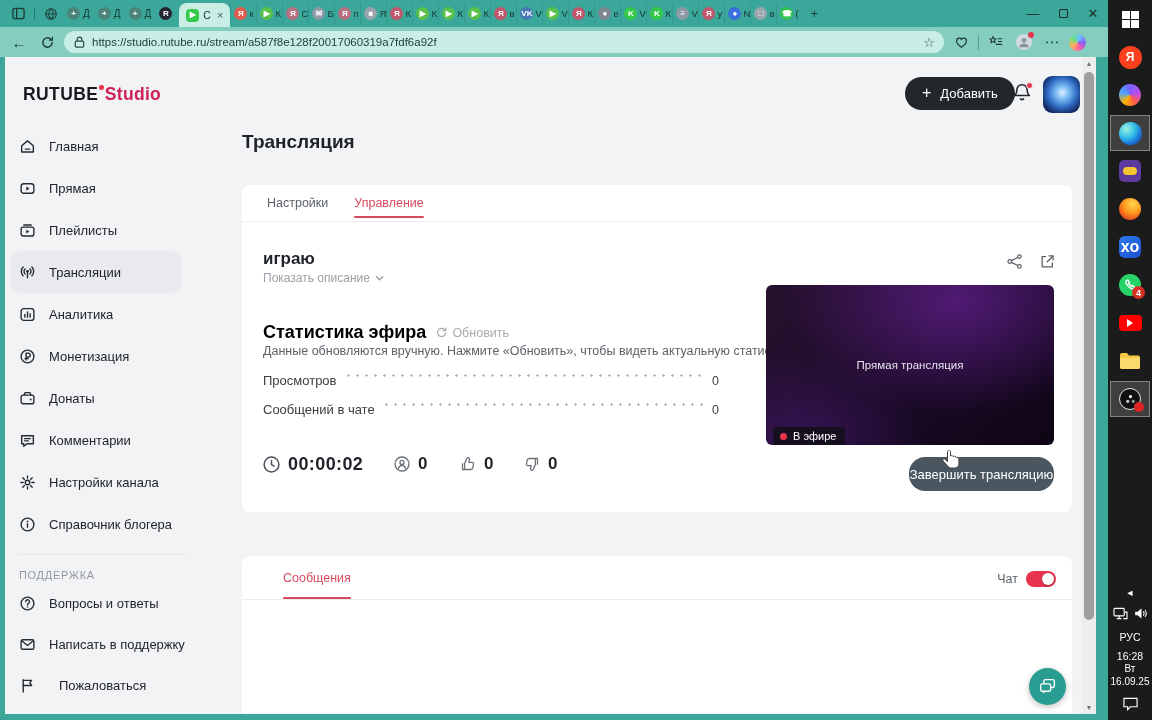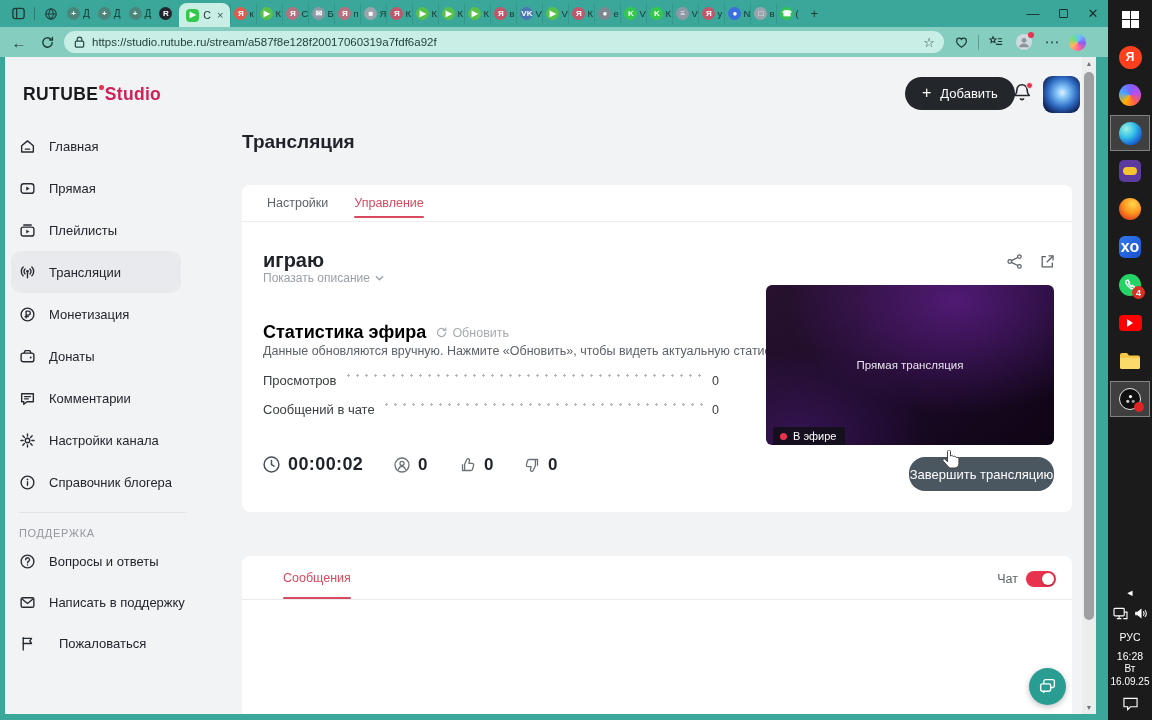--- a/index.html
+++ b/index.html
@@ -88,35 +88,35 @@
   #card2 { top:499px; height:170px; }
 
   .tabsrow { height:37px; border-bottom:1px solid #eceef0; display:flex; align-items:center; padding-left:25px; gap:26px; }
   .tab { position:relative; height:100%; display:flex; align-items:center; font-size:12.5px; color:#5c6268; }
   .tab.active { color:#d84a5f; }
   .tab.active::after { content:""; position:absolute; left:0; right:0; bottom:3px; height:2px;
     background:#d84a5f; border-radius:1px; }
   #card2 .tabsrow { height:44px; padding-left:41px; border-bottom:1px solid #e9ebec; }
   #card2 .tab.active::after { bottom:0; }
 
-  #stream-title { position:absolute; left:21px; top:64px; font-size:20px; font-weight:700; color:#1f2329; }
+  #stream-title { position:absolute; left:21px; top:64px; font-size:17px; font-weight:700; color:#1f2329; }
   #show-desc { position:absolute; left:21px; top:86px; font-size:12px; color:#9aa0a6; display:flex; gap:5px; align-items:center; }
   #card-actions { position:absolute; right:16px; top:68px; display:flex; gap:16px; }
   #stats-title-row { position:absolute; left:21px; top:137px; display:flex; align-items:center; gap:9px; }
   #stats-title { font-size:18px; font-weight:700; color:#000000; }
   #refresh-btn { display:flex; align-items:flex-start; gap:4px; font-size:12.5px; color:#a6abb0; }
   #stats-note { position:absolute; left:21px; top:159px; font-size:12.5px; color:#5c6268; }
   #stat-rows { position:absolute; left:21px; top:182px; width:456px; }
   .srow { height:29px; display:flex; align-items:flex-end; padding-bottom:8px; font-size:13px; color:#3c4043; }
   .leader { flex:1; margin:0 7px; align-self:stretch;
     background-image:radial-gradient(circle, #b0b5ba 1.05px, transparent 1.35px);
     background-size:9px 3px; background-repeat:repeat-x; background-position:left bottom 11px; }
   .srow .val { font-size:12.5px; color:#3c4043; }
 
-  #counters { position:absolute; left:20px; top:269px; display:flex; align-items:center; }
+  #counters { position:absolute; left:20px; top:269px; display:flex; align-items:flex-start; }
   .cnt { display:flex; align-items:center; gap:7px; }
   #timer { font-size:18px; font-weight:700; color:#1f2329; letter-spacing:.4px; }
   .cval { font-size:17px; font-weight:600; color:#1f2329; }
 
   #preview { position:absolute; left:524px; top:100px; width:288px; height:160px; border-radius:6px; overflow:hidden;
     background:
       radial-gradient(95% 115% at 66% 10%, rgba(122,38,178,.55), transparent 62%),
       radial-gradient(75% 95% at 12% 96%, rgba(92,32,150,.38), transparent 58%),
       linear-gradient(140deg,#27112f 0%,#1a0a26 55%,#0e0514 100%); }
   #preview .plabel { position:absolute; left:0; right:0; top:74px; text-align:center; font-size:11.5px; color:#e9e4ef; }
@@ -378,20 +378,27 @@
             <span>Плейлисты</span>
           </div>
           <div class="sb-item active">
             <svg width="17" height="17" viewBox="0 0 16 16" fill="none" stroke="#262b31" stroke-width="1.3" stroke-linecap="round" stroke-linejoin="round">
               <circle cx="8" cy="7" r="1.3" fill="#262b31" stroke="none"></circle>
               <path d="M8 8.5V13"></path>
               <path d="M5.7 9.3a3.2 3.2 0 010-4.6M10.3 4.7a3.2 3.2 0 010 4.6"></path>
               <path d="M3.9 11.1a5.8 5.8 0 010-8.2M12.1 2.9a5.8 5.8 0 010 8.2"></path>
             </svg>
             <span>Трансляции</span>
+          </div>
+          <div class="sb-item">
+            <svg width="17" height="17" viewBox="0 0 16 16" fill="none" stroke="#262b31" stroke-width="1.3" stroke-linecap="round" stroke-linejoin="round">
+              <rect x="2" y="2.5" width="12" height="11" rx="2.5"></rect>
+              <path d="M5.5 10.5V8M8 10.5V5.5M10.5 10.5V7.2"></path>
+            </svg>
+            <span>Аналитика</span>
           </div>
           <div class="sb-item">
             <svg width="17" height="17" viewBox="0 0 16 16" fill="none" stroke="#262b31" stroke-width="1.3" stroke-linecap="round" stroke-linejoin="round">
               <circle cx="8" cy="8" r="6"></circle>
               <path d="M6.7 11.2V4.8h2a1.9 1.9 0 010 3.8h-2M5.7 10h3"></path>
             </svg>
             <span>Монетизация</span>
           </div>
           <div class="sb-item">
             <svg width="17" height="17" viewBox="0 0 16 16" fill="none" stroke="#262b31" stroke-width="1.3" stroke-linecap="round" stroke-linejoin="round">

